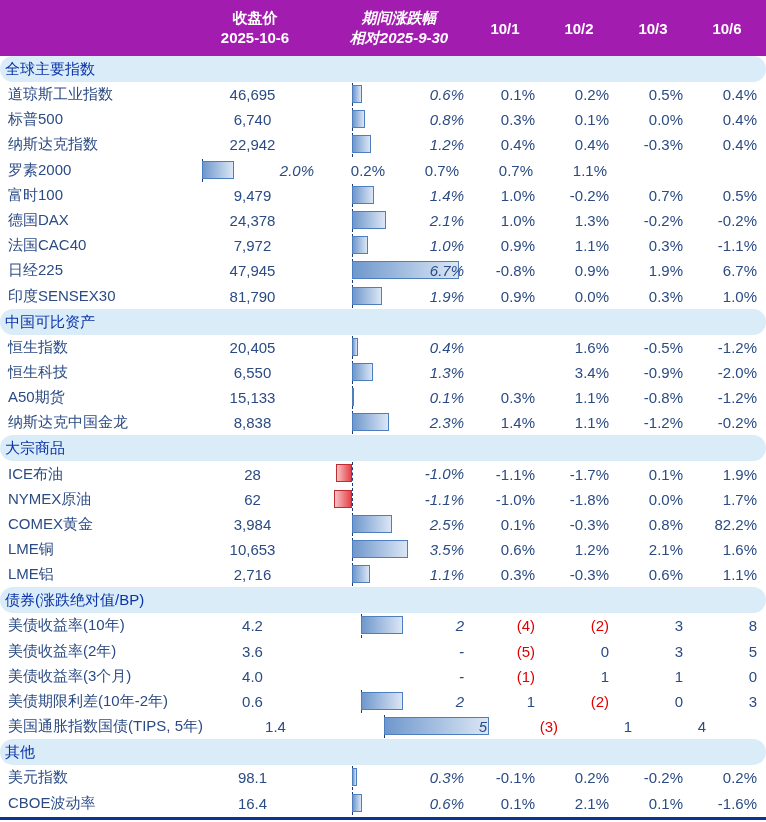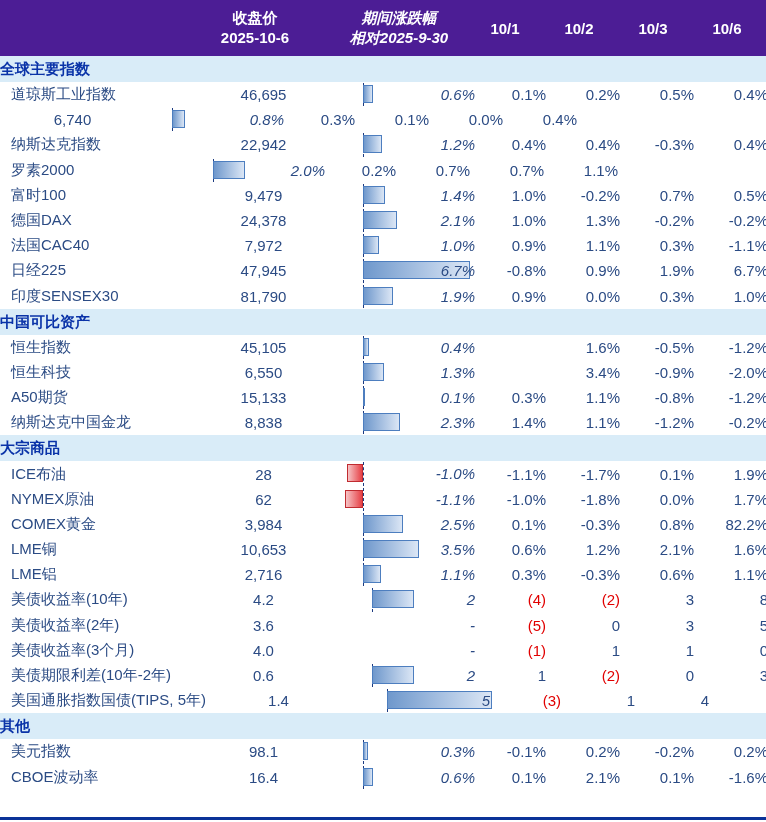--- a/index.html
+++ b/index.html
@@ -9,48 +9,50 @@
     font-family:"Liberation Sans","DejaVu Sans",sans-serif;
     color:#2b4b84;
     overflow:hidden;
     background:#ffffff;
     box-sizing:border-box;
   }
   .thead{
     display:flex;
     align-items:center;
     height:56px;
-    background:#4c1d95;
+    background:#a21caf;
     color:#ffffff;
     font-weight:bold;
     font-size:15px;
   }
   .c-name{flex:0 0 180px;}
   .c-price{flex:0 0 150px;text-align:center;padding-right:5px;box-sizing:border-box;}
   .c-bar{flex:0 0 138px;text-align:right;padding-right:4px;box-sizing:border-box;position:relative;font-style:italic;}
   .c-day{flex:0 0 74px;text-align:right;padding-right:7px;box-sizing:border-box;}
   .thead .c-price,.thead .c-bar{text-align:center;padding:0;line-height:1.35;}
   .thead .c-day{text-align:center;padding:0;}
   .band{
     height:26px;
     line-height:26px;
     background:#d9ecf8;
     color:#0a33a8;
-    font-weight:bold;
+    font-weight:normal;
     font-size:15px;
+    padding-left:5px;
     box-sizing:border-box;
+    border-radius:13px;
   }
   .trow{
     display:flex;
     align-items:center;
     height:25.2px;
     font-size:15px;
     background:#ffffff;
   }
-  .trow .c-name{box-sizing:border-box;white-space:nowrap;margin-left:11px;}
+  .trow .c-name{padding-left:8px;box-sizing:border-box;white-space:nowrap;}
   .barzone{height:25.2px;}
   .axis{
     position:absolute;
     top:1px;bottom:1px;
     width:0;
     border-left:1.6px dashed #1c3a80;
   }
   .dbar{
     position:absolute;
     top:3px;height:18px;
@@ -103,20 +105,21 @@
       <div class="trow">
         <div class="c-name">道琼斯工业指数</div>
         <div class="c-price">46,695</div>
         <div class="c-bar barzone"><span class="axis" style="left: 22px;"></span><span class="dbar pos" style="width: 9.6px; left: 22px;"></span><span class="chg">0.6%</span></div>
         <div class="c-day">0.1%</div>
         <div class="c-day">0.2%</div>
         <div class="c-day">0.5%</div>
         <div class="c-day">0.4%</div>
       </div>
       <div class="trow">
+        <div class="c-name">标普500</div>
         <div class="c-price">6,740</div>
         <div class="c-bar barzone"><span class="axis" style="left: 22px;"></span><span class="dbar pos" style="width: 12.8px; left: 22px;"></span><span class="chg">0.8%</span></div>
         <div class="c-day">0.3%</div>
         <div class="c-day">0.1%</div>
         <div class="c-day">0.0%</div>
         <div class="c-day">0.4%</div>
       </div>
       <div class="trow">
         <div class="c-name">纳斯达克指数</div>
         <div class="c-price">22,942</div>
@@ -175,21 +178,21 @@
         <div class="c-price">81,790</div>
         <div class="c-bar barzone"><span class="axis" style="left: 22px;"></span><span class="dbar pos" style="width: 30.4px; left: 22px;"></span><span class="chg">1.9%</span></div>
         <div class="c-day">0.9%</div>
         <div class="c-day">0.0%</div>
         <div class="c-day">0.3%</div>
         <div class="c-day">1.0%</div>
       </div>
       <div class="band">中国可比资产</div>
       <div class="trow">
         <div class="c-name">恒生指数</div>
-        <div class="c-price">45,105</div>
+        <div class="c-price">20,405</div>
         <div class="c-bar barzone"><span class="axis" style="left: 22px;"></span><span class="dbar pos" style="width: 6.4px; left: 22px;"></span><span class="chg">0.4%</span></div>
         <div class="c-day"></div>
         <div class="c-day">1.6%</div>
         <div class="c-day">-0.5%</div>
         <div class="c-day">-1.2%</div>
       </div>
       <div class="trow">
         <div class="c-name">恒生科技</div>
         <div class="c-price">6,550</div>
         <div class="c-bar barzone"><span class="axis" style="left: 22px;"></span><span class="dbar pos" style="width: 20.8px; left: 22px;"></span><span class="chg">1.3%</span></div>
@@ -255,20 +258,21 @@
       </div>
       <div class="trow">
         <div class="c-name">LME铝</div>
         <div class="c-price">2,716</div>
         <div class="c-bar barzone"><span class="axis" style="left: 22px;"></span><span class="dbar pos" style="width: 17.6px; left: 22px;"></span><span class="chg">1.1%</span></div>
         <div class="c-day">0.3%</div>
         <div class="c-day">-0.3%</div>
         <div class="c-day">0.6%</div>
         <div class="c-day">1.1%</div>
       </div>
+      <div class="band">债券(涨跌绝对值/BP)</div>
       <div class="trow">
         <div class="c-name">美债收益率(10年)</div>
         <div class="c-price">4.2</div>
         <div class="c-bar barzone"><span class="axis" style="left: 31px;"></span><span class="dbar pos" style="width: 42px; left: 31px;"></span><span class="chg">2</span></div>
         <div class="c-day redval">(4)</div>
         <div class="c-day redval">(2)</div>
         <div class="c-day">3</div>
         <div class="c-day">8</div>
       </div>
       <div class="trow">

